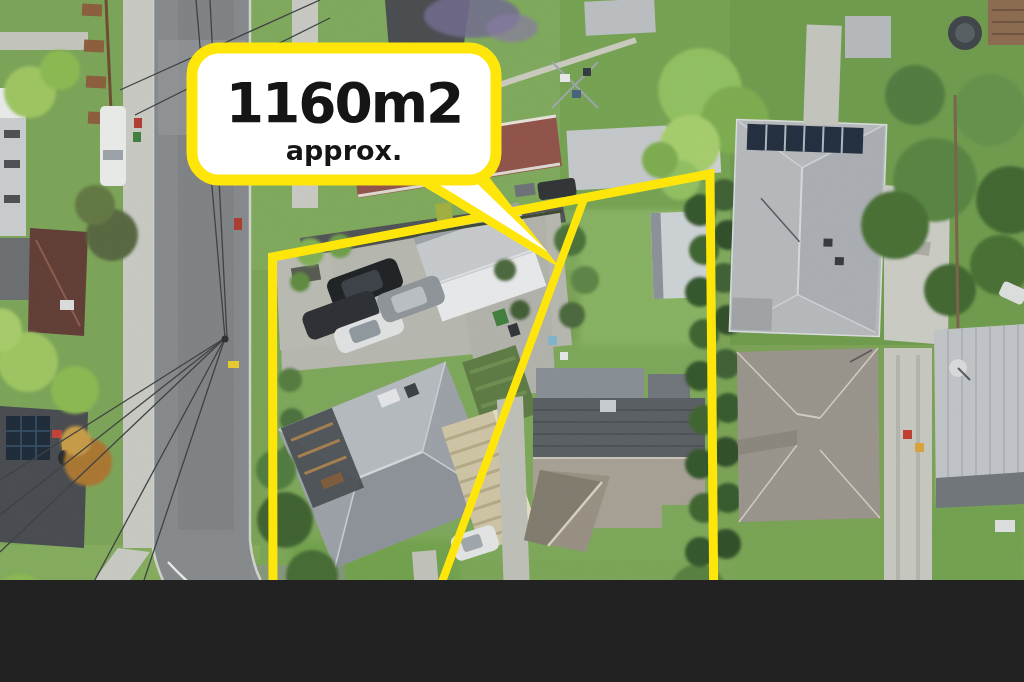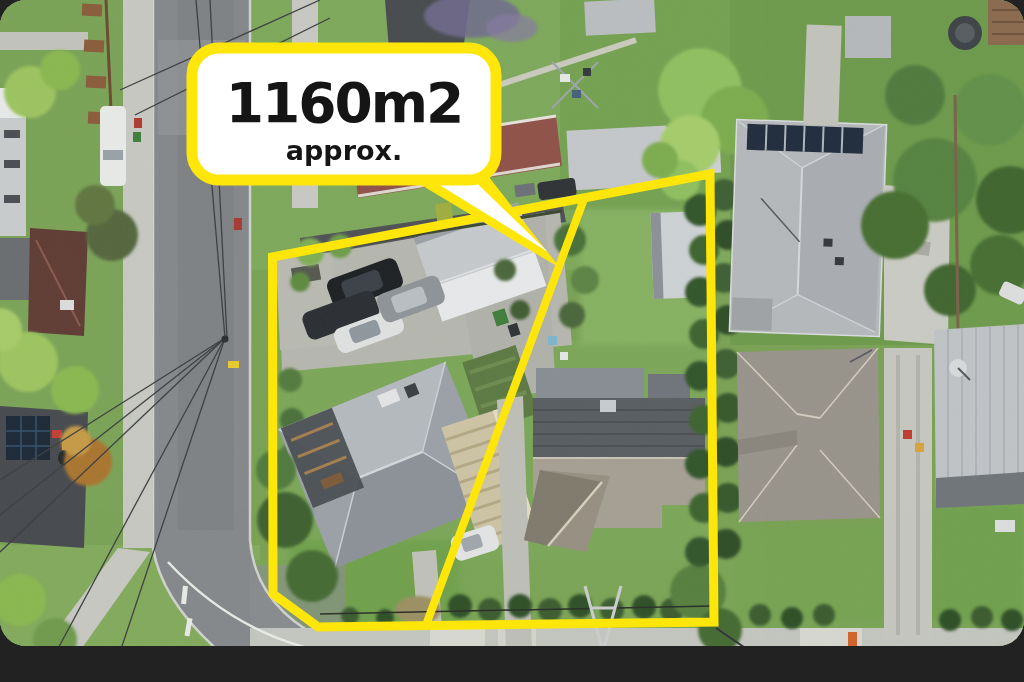--- a/index.html
+++ b/index.html
@@ -1,20 +1,19 @@
 <!DOCTYPE html>
 <html><head>
 <meta charset="utf-8">
 <style>
   html,body{margin:0;padding:0;background:#222;}
   .stage{
-    position:relative;width:1024px;height:646px;overflow:hidden;
+    position:relative;width:1024px;height:580px;overflow:hidden;
     font-family:"DejaVu Sans","Liberation Sans",sans-serif;
     background:#a3a3a3;
-    border-radius:26px;
   }
   svg{display:block}
   text{font-family:"DejaVu Sans","Liberation Sans",sans-serif;}
   .area-label{font-weight:700;font-size:55px;letter-spacing:-2px;}
   .approx-label{font-weight:700;font-size:27px;letter-spacing:0px;}
 </style>
 </head>
 <body>
 
 <div class="stage">

